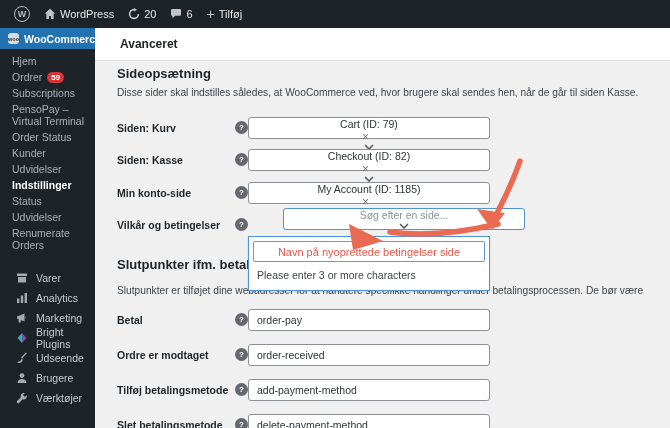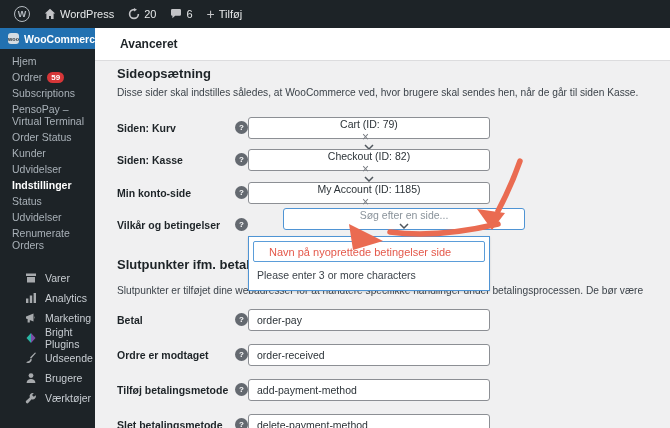--- a/index.html
+++ b/index.html
@@ -49,21 +49,21 @@
     padding-right:6px;
   }
   .sm-item.active span.sm-label { color:#fff; font-weight:bold; }
   .badge {
     background:var(--badge,#d63638); color:#fff; font-size:8px; font-weight:bold;
     border-radius:8px; padding:1px 4px; margin-left:5px; line-height:9px;text-align:right;
   }
   .menu { margin-top:9px; }
   .menu-item {
     height:20px; display:flex; align-items:center; gap:7px;
-    padding-left:25px; font-size:10.5px; color:#c8cdd2; cursor:pointer;
+    padding-left:16px; font-size:10.5px; color:#c8cdd2; cursor:pointer;
   }
   .menu-icon { width:13px; height:13px; flex:0 0 13px; display:flex; align-items:center; }
   .menu-icon svg { width:12px; height:12px; }
 
   
   .tab-bar {
     position:absolute; left:95px; top:28px; width:575px; height:33px;
     background:#fff; border-bottom:1px solid #dcdcde; z-index:10;
     display:flex; align-items:center;
   }
@@ -113,23 +113,23 @@
 
   .ctl.open { border-color:#4f94d4; }
 
   .dropdown-panel {
     position:absolute; left:153px; top:175px; width:242px; height:55px;
     background:#fff; border:1.5px solid #4f94d4; z-index:6;
     box-shadow:0 1px 2px rgba(0,0,0,.12);
   }
   .dd-search {
     display:block; width:calc(100% - 8px); margin:4px; height:21px;
-    border:1.5px solid #5b9dd9; border-radius:2px; padding:0 15px;
+    border:1.5px solid #5b9dd9; border-radius:2px; padding:0 21px;
     font-family:"Liberation Sans", sans-serif;
-    font-size:11px; color:var(--annotation_text,#e4584a); outline:none; background:#fff;
+    font-size:11px; color:var(--annotation_text,#e4584a); outline:none; background:#fff;text-align:center;
   }
   .dd-msg { padding:3px 8px; font-size:10.5px; color:#3c434a; }
 
   .ep-label { line-height:22px; }
   .ep-input {
     position:absolute; left:153px; width:242px; height:22px;
     border:1px solid #8c8f94; border-radius:3px; background:#fff;
     padding:0 8px; font-family:"Liberation Sans", sans-serif;
     font-size:10.5px; color:#2c3338;
   }

